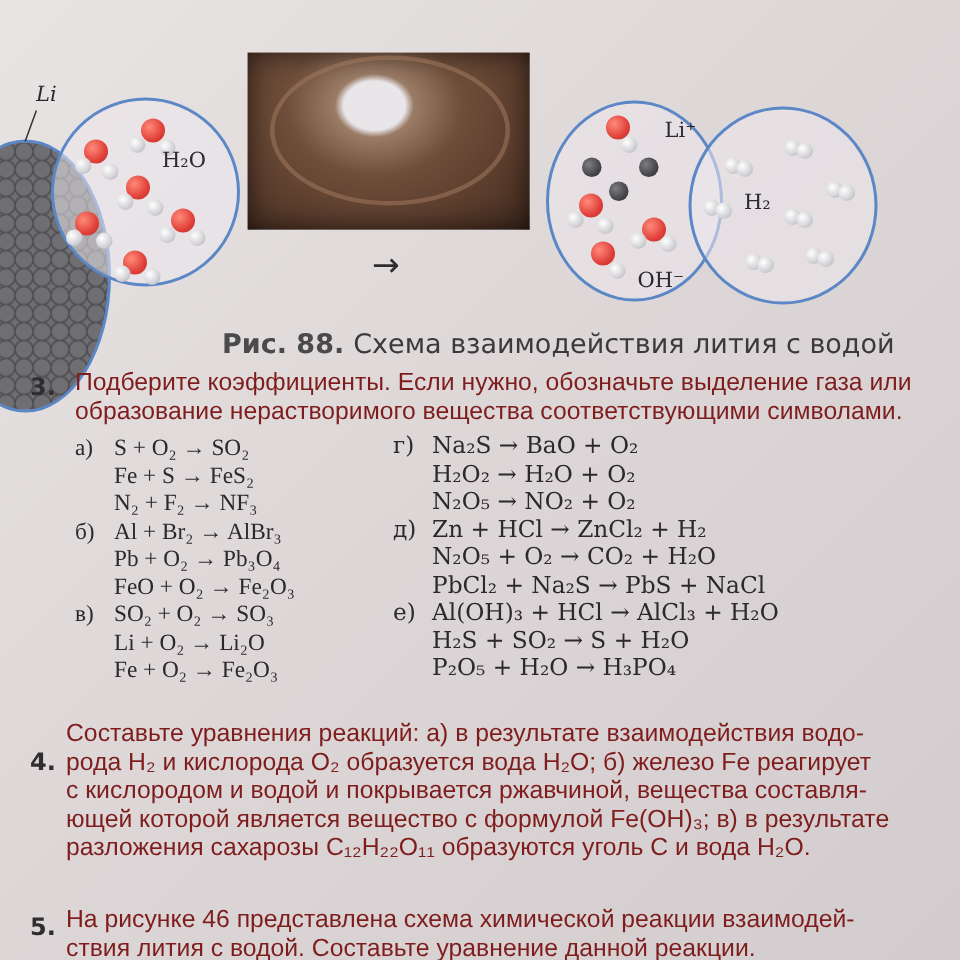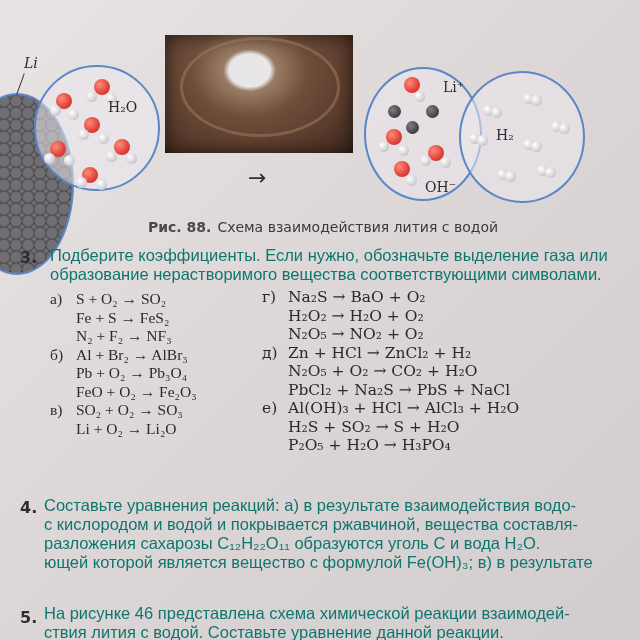--- a/index.html
+++ b/index.html
@@ -21,25 +21,25 @@
      background:radial-gradient(circle at 35% 35%,#ffffff,#d2d2d6 60%,#a9a9ae);}
   .atom-li{position:absolute;width:13px;height:13px;border-radius:50%;
      background:radial-gradient(circle at 35% 35%,#7d7d82,#3e3e42 70%);}
   .flabel{font-family:"DejaVu Serif","Liberation Serif",serif;font-size:14px;color:#2a2a2e;}
   .photo{left:165px;top:0;width:188px;height:118px;
      background:radial-gradient(ellipse at 45% 30%,#e9e6ea 0 14%,#9a7c66 18%,#6e4e3a 40%,#5a3c2c 70%,#3d281d 100%);
      box-shadow:inset 0 0 18px rgba(0,0,0,.6);}
   .bowl{left:180px;top:2px;width:160px;height:100px;border-radius:50%;
      border:3px solid rgba(160,120,95,.55);box-sizing:border-box;}
   .arrow{left:248px;top:130px;font-size:22px;color:#2d2d30;}
-  .caption{left:148px;top:184px;font-size:14px;color:#3a393c;}
+  .caption{left:148px;top:184px;font-size:18px;color:#3a393c;}
   .caption b{font-weight:bold;color:#4a494c;margin-right:6px;}
   
   .tnum{font-weight:bold;font-size:16px;color:#2e2d31;}
-  .ttext{font-family:"Liberation Sans","DejaVu Sans",sans-serif;font-size:16.5px;line-height:19px;color:#0f766e;}
+  .ttext{font-family:"Liberation Sans","DejaVu Sans",sans-serif;font-size:16.5px;line-height:19px;color:#7f1d1d;}
   .eqcol{font-family:"DejaVu Serif","Liberation Serif",serif;font-size:15.5px;line-height:18.5px;color:#2a292d;}
   .eqrow{white-space:nowrap;height:18.5px;}
   .elabel{display:inline-block;width:26px;}
   .eqrow .eq{display:inline-block;}
 </style>
 </head>
 <body>
 
 <div class="abs" style="left:0;top:0;width:614px;height:210px;margin-top:35px;">
   <div class="abs lattice"></div>
@@ -122,39 +122,41 @@
 
 <div class="abs eqcol" style="left:50px;top:290px;font-family:Liberation Serif, serif;">
   <div class="eqrow"><span class="elabel">а)</span><span class="eq">S + O₂ → SO₂</span></div>
   <div class="eqrow"><span class="elabel"></span><span class="eq">Fe + S → FeS₂</span></div>
   <div class="eqrow"><span class="elabel"></span><span class="eq">N₂ + F₂ → NF₃</span></div>
   <div class="eqrow"><span class="elabel">б)</span><span class="eq">Al + Br₂ → AlBr₃</span></div>
   <div class="eqrow"><span class="elabel"></span><span class="eq">Pb + O₂ → Pb₃O₄</span></div>
   <div class="eqrow"><span class="elabel"></span><span class="eq">FeO + O₂ → Fe₂O₃</span></div>
   <div class="eqrow"><span class="elabel">в)</span><span class="eq">SO₂ + O₂ → SO₃</span></div>
   <div class="eqrow"><span class="elabel"></span><span class="eq">Li + O₂ → Li₂O</span></div>
+  <div class="eqrow"><span class="elabel"></span><span class="eq">Fe + O₂ → Fe₂O₃</span></div>
 </div>
 
 <div class="abs eqcol" style="left:262px;top:288px;">
   <div class="eqrow"><span class="elabel">г)</span><span class="eq">Na₂S → BaO + O₂</span></div>
   <div class="eqrow"><span class="elabel"></span><span class="eq">H₂O₂ → H₂O + O₂</span></div>
   <div class="eqrow"><span class="elabel"></span><span class="eq">N₂O₅ → NO₂ + O₂</span></div>
   <div class="eqrow"><span class="elabel">д)</span><span class="eq">Zn + HCl → ZnCl₂ + H₂</span></div>
   <div class="eqrow"><span class="elabel"></span><span class="eq">N₂O₅ + O₂ → CO₂ + H₂O</span></div>
   <div class="eqrow"><span class="elabel"></span><span class="eq">PbCl₂ + Na₂S → PbS + NaCl</span></div>
   <div class="eqrow"><span class="elabel">е)</span><span class="eq">Al(OH)₃ + HCl → AlCl₃ + H₂O</span></div>
   <div class="eqrow"><span class="elabel"></span><span class="eq">H₂S + SO₂ → S + H₂O</span></div>
   <div class="eqrow"><span class="elabel"></span><span class="eq">P₂O₅ + H₂O → H₃PO₄</span></div>
 </div>
 
 <div class="abs tnum" style="left:20px;top:498px;">4.</div>
-<div class="abs ttext" style="left:44px;top:496px;">
+<div class="abs ttext" style="left:44px;top:480px;">
   <div>Составьте уравнения реакций: а) в результате взаимодействия водо-</div>
+  <div>рода H₂ и кислорода O₂ образуется вода H₂O; б) железо Fe реагирует</div>
   <div>с кислородом и водой и покрывается ржавчиной, вещества составля-</div>
+  <div>ющей которой является вещество с формулой Fe(OH)₃; в) в результате</div>
   <div>разложения сахарозы C₁₂H₂₂O₁₁ образуются уголь C и вода H₂O.</div>
-  <div>ющей которой является вещество с формулой Fe(OH)₃; в) в результате</div>
 </div>
 
 <div class="abs tnum" style="left:20px;top:608px;">5.</div>
 <div class="abs ttext" style="left:44px;top:604px;">
   <div>На рисунке 46 представлена схема химической реакции взаимодей-</div>
   <div>ствия лития с водой. Составьте уравнение данной реакции.</div>
 </div>
 
 </body></html>

